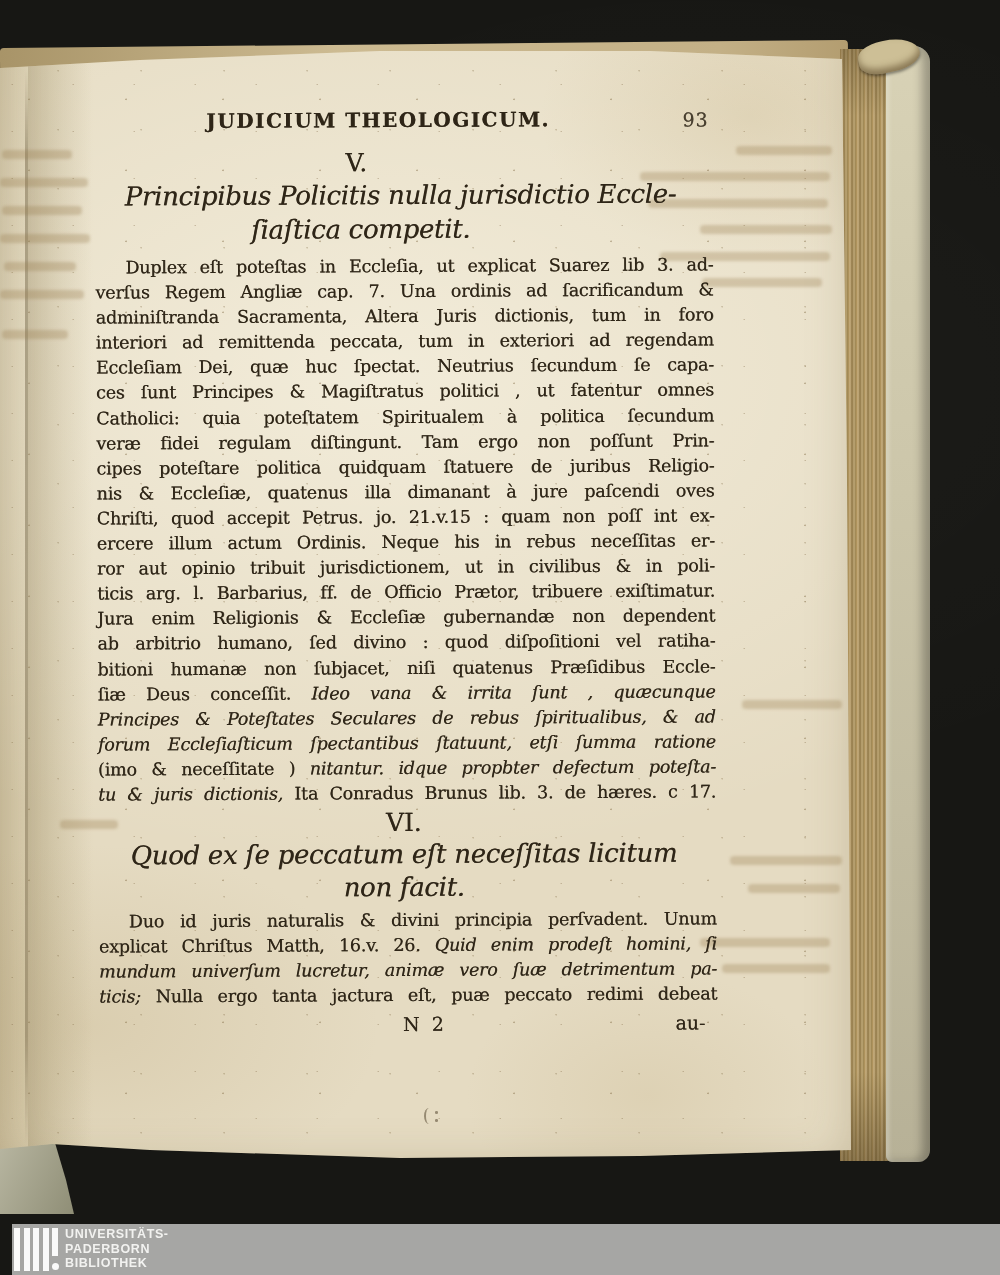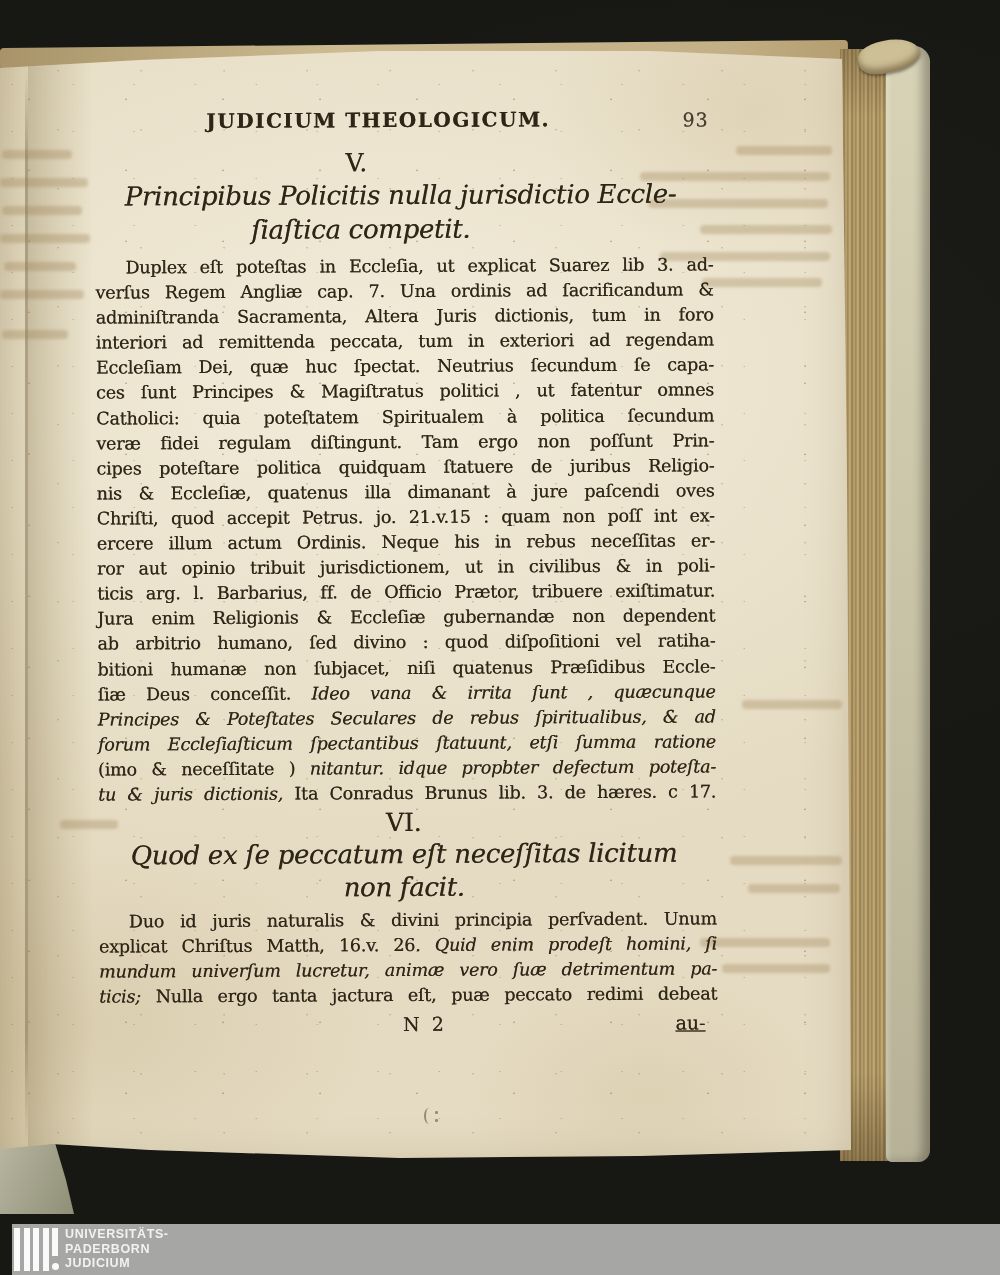--- a/index.html
+++ b/index.html
@@ -71,21 +71,21 @@
   .sec0 .heading .hl:nth-child(2){transform:translateX(-40px);}
   .body{width:618px;margin-left:37px;margin-top:8px;font-size:17.5px;line-height:25.1px;letter-spacing:-.2px;}
   .sec1 .body{margin-top:4px;}
   .bl{text-align:justify;text-align-last:justify;height:25.1px;overflow:visible;}
   .bl.indent{text-indent:30px;}
   .it{font-style:italic;}
   .sec1{margin-top:2px;}
   .sec1 .heading{line-height:33px;}
   .sig-row{position:relative;margin-top:5px;font-size:19px;height:26px;}
   .sig{text-align:center;transform:translateX(20px);letter-spacing:3px;}
-  .catch{position:absolute;right:42px;top:0;text-decoration:underline;}
+  .catch{position:absolute;right:42px;top:0;}
 
   
   .banner{position:absolute;left:12px;top:1224px;width:1000px;height:51px;background:#a6a6a4;z-index:50;}
   .logo{position:absolute;left:2px;top:4px;width:50px;height:43px;}
   .bar{position:absolute;top:0;width:6px;height:43px;background:#fafafa;}
   .bar.b0{left:0;} .bar.b1{left:9.6px;} .bar.b2{left:19.2px;} .bar.b3{left:28.8px;}
   .bar.b4{left:38.4px;height:28px;}
   .dot{position:absolute;left:38.4px;top:35px;width:7px;height:7px;border-radius:50%;background:#fafafa;}
   .banner-text{position:absolute;left:53px;top:3px;color:#f2f2f0;
     font-family:"Liberation Sans","DejaVu Sans",sans-serif;font-weight:bold;
@@ -195,16 +195,16 @@
       <div class="bar b0"></div>
       <div class="bar b1"></div>
       <div class="bar b2"></div>
       <div class="bar b3"></div>
       <div class="bar b4"></div>
       <div class="dot"></div>
     </div>
     <div class="banner-text">
       <div>UNIVERSITÄTS-</div>
       <div>PADERBORN</div>
-      <div>JUDICIUM</div>
+      <div>BIBLIOTHEK</div>
     </div>
   </div>
 </div>
 
 </body></html>

